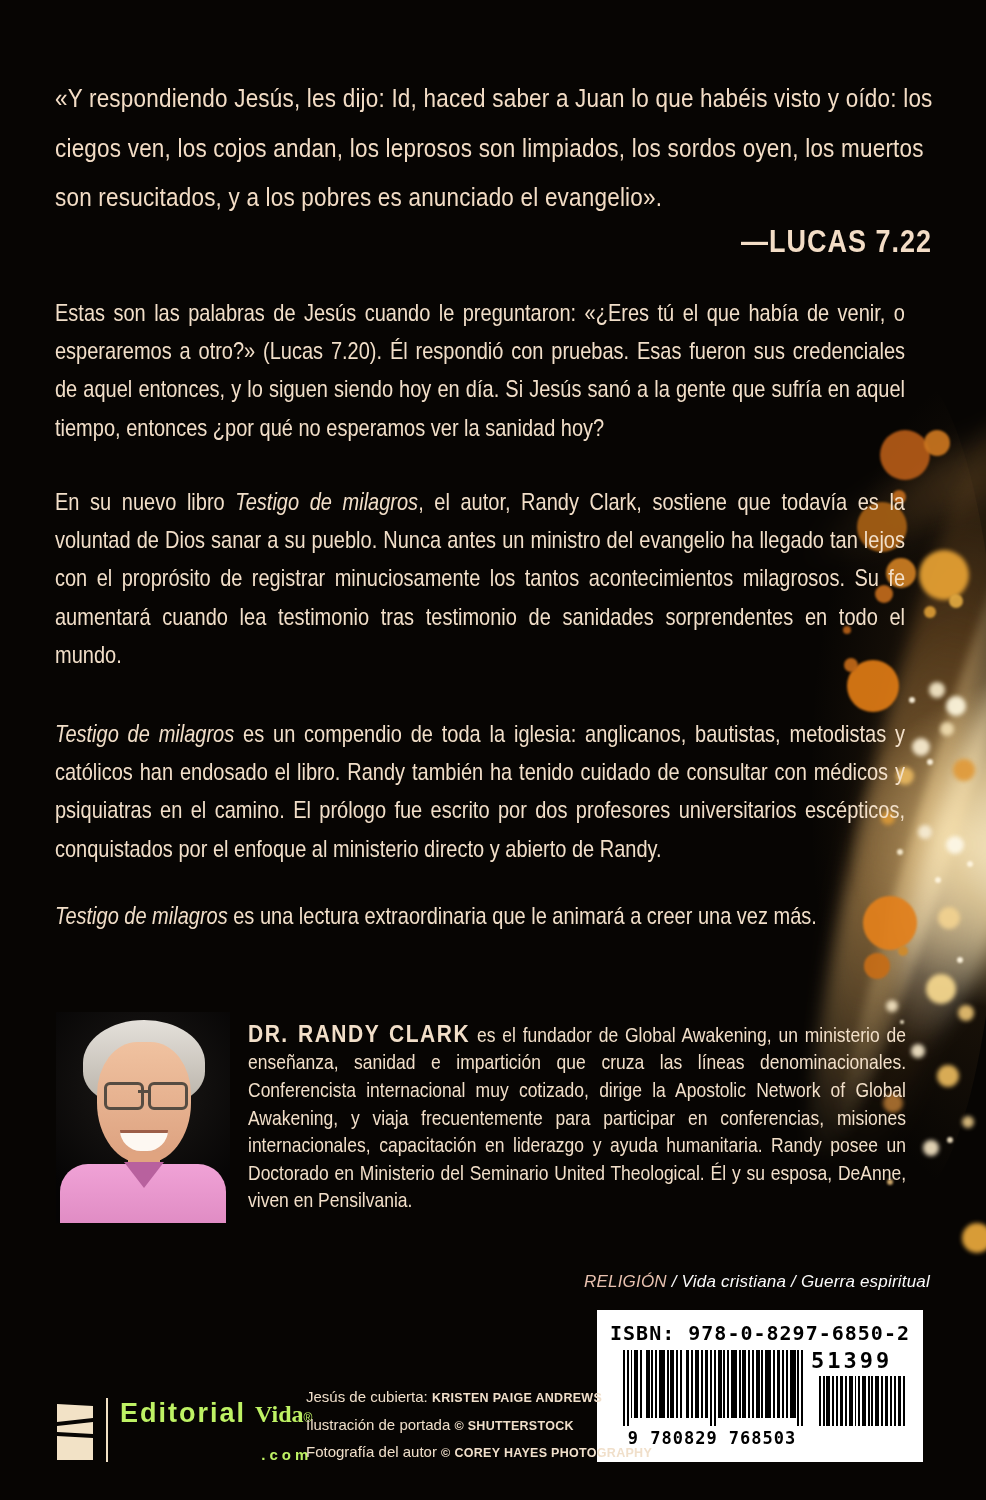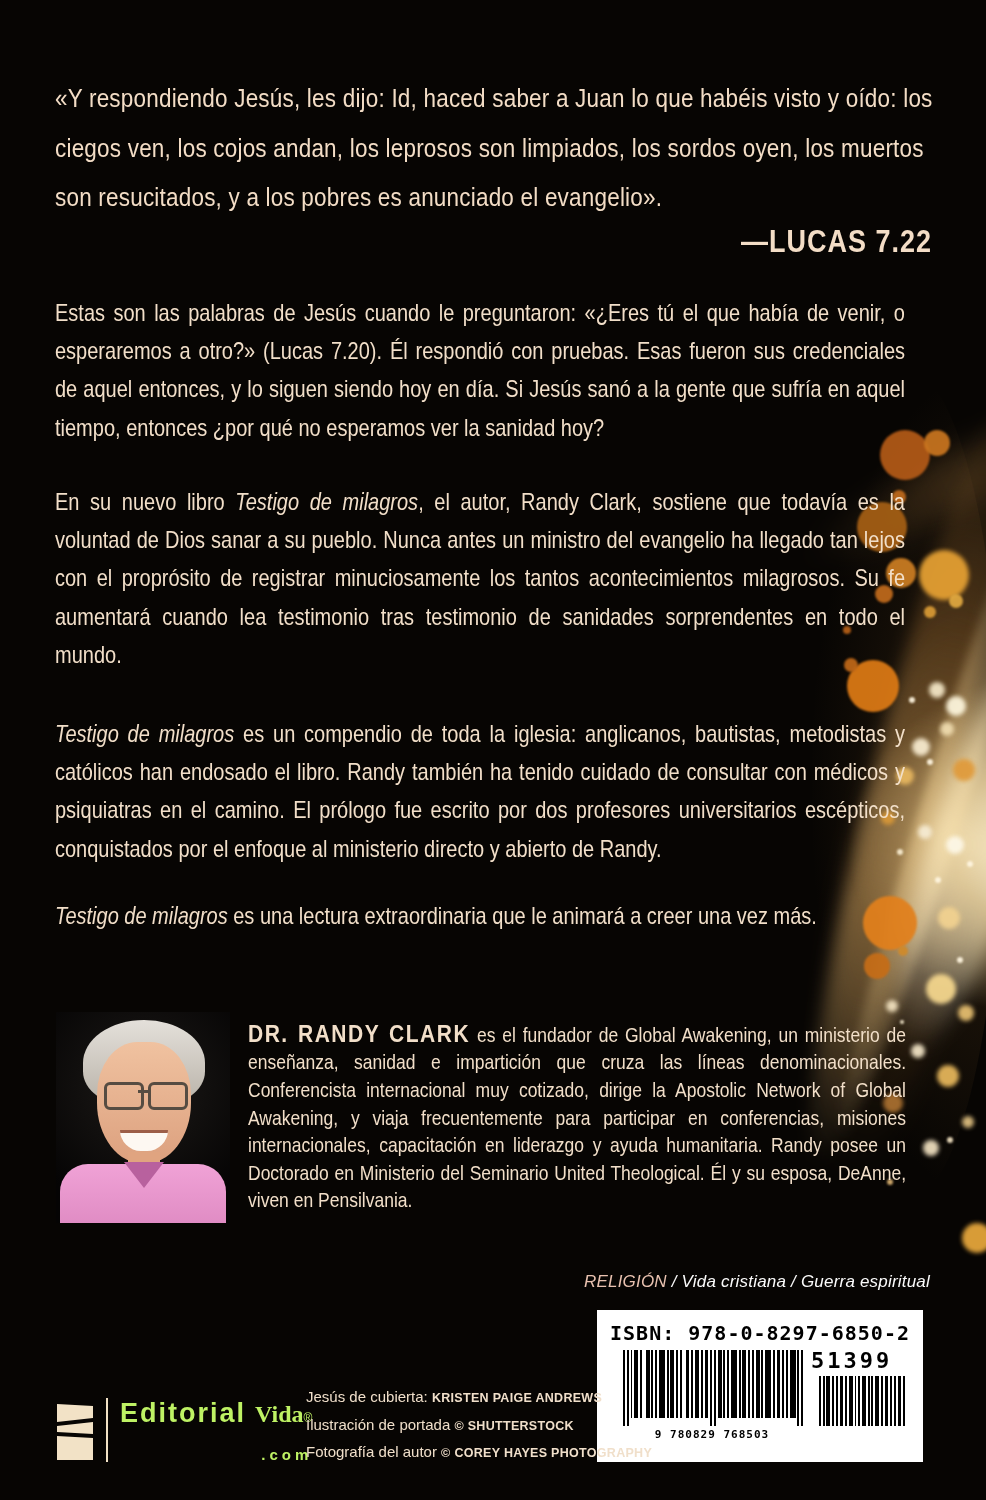--- a/index.html
+++ b/index.html
@@ -59,21 +59,21 @@
   .bio b{font-size:21px;letter-spacing:1.5px;}
   
   .category{top:1272px;right:56px;left:auto;font-size:17px;letter-spacing:.2px;font-style:italic;}
   .cat-main{color:#e9c2b0;} .cat-rest{color:#fbfbfb;}
   .bc-panel{position:absolute;left:597px;top:1310px;width:326px;height:152px;background:#fff;
     color:#000;}
   .bc-isbn{position:absolute;left:0;top:11px;width:100%;text-align:center;
     font-family:"DejaVu Sans Mono",monospace;font-size:20px;font-weight:bold;letter-spacing:1px;}
   .bc-main{position:absolute;left:26px;top:40px;width:182px;height:76px;}
   .bc-digits{position:absolute;left:12px;top:118px;width:206px;text-align:center;
-    font-family:"DejaVu Sans Mono",monospace;font-size:11px;font-weight:bold;letter-spacing:1px;}
+    font-family:"DejaVu Sans Mono",monospace;font-size:17px;font-weight:bold;letter-spacing:1px;}
   .bc-price{position:absolute;left:214px;top:38px;width:102px;text-align:left;
     font-family:"DejaVu Sans Mono",monospace;font-size:22px;font-weight:bold;letter-spacing:3px;}
   .bc-sup{position:absolute;left:222px;top:66px;width:88px;height:50px;}
   .logo{position:absolute;left:54px;top:1398px;display:flex;align-items:flex-end;color:#bef264;}
   .logo-icon{width:42px;height:60px;margin-right:10px;}
   .logo-bar{width:2px;height:64px;background:#f2e2c6;margin-right:12px;}
   .logo-text{line-height:1;}
   .logo-row{display:flex;align-items:baseline;}
   .logo-editorial{font-size:27px;font-weight:bold;letter-spacing:2px;}
   .logo-vida{font-family:"Liberation Serif",serif;font-size:24px;font-weight:bold;margin-left:9px;}

